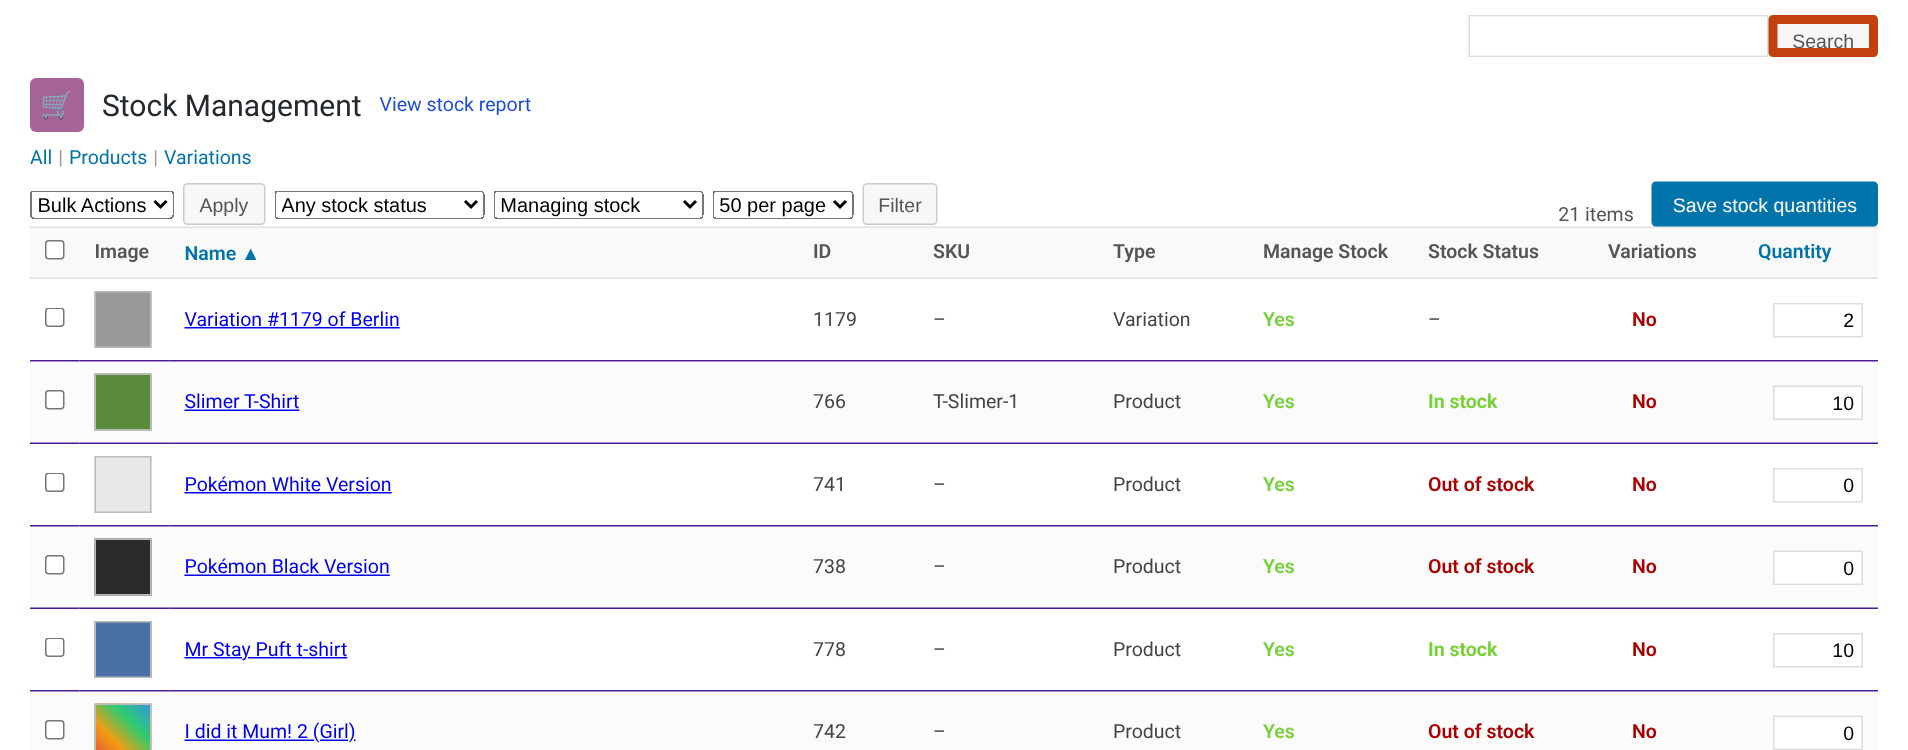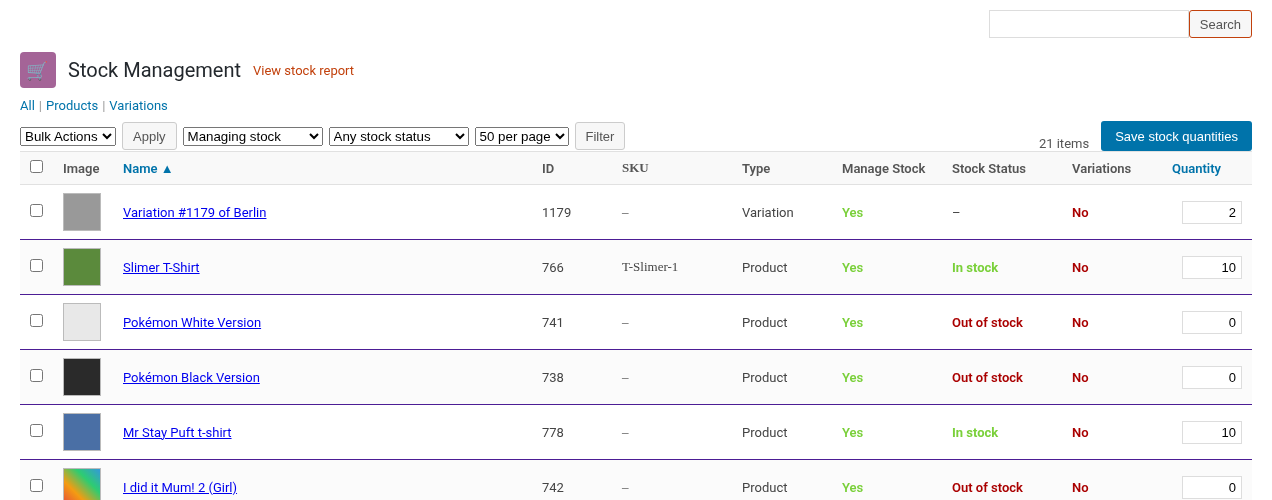--- a/index.html
+++ b/index.html
@@ -2,52 +2,52 @@
 <html><head>
   <meta charset="utf-8">
   <style>
     * { box-sizing: border-box; margin: 0; padding: 0; }
     body { font-family: -apple-system, BlinkMacSystemFont, "Segoe UI", Roboto, sans-serif; font-size: 13px; background: #f1f1f1; color: #444; }
     
     .wrap { background: #fff; padding: 10px 20px 20px; margin: 0; min-height: 500px; }
     
     .page-header { display: flex; align-items: center; gap: 12px; padding: 10px 0 6px; }
     .page-title { font-size: 20px; font-weight: 400; color: #23282d; }
-    .view-report-link { color: #c2410c; text-decoration: none; font-size: 13px; }
+    .view-report-link { color: #1d4ed8; text-decoration: none; font-size: 13px; }
     
     .subsubsub { display: flex; gap: 4px; margin: 4px 0 8px; font-size: 13px; text-align: center; }
     .subsubsub a { color: #0073aa; text-decoration: none; }
     .subsubsub .sep { color: #999; }
     .search-input { border: 1px solid #ddd; padding: 4px 8px; height: 28px; width: 200px; font-size: 13px; }
-    .search-button { background: #f7f7f7; border: 1px solid #c2410c; padding: 4px 10px; height: 28px; cursor: pointer; font-size: 13px; color: #555; border-radius: 3px; }
+    .search-button { background: #f7f7f7; border: 6px solid #c2410c; padding: 4px 10px; height: 28px; cursor: pointer; font-size: 13px; color: #555; border-radius: 3px; }
     
     .button { background: #f7f7f7; border: 1px solid #ccc; padding: 4px 10px; height: 28px; cursor: pointer; font-size: 13px; color: #555; border-radius: 3px; }
     .items-count { color: #555; }
     
     .save-btn { background: #0073aa; color: #fff; border: none; padding: 6px 14px; height: 30px; cursor: pointer; font-size: 13px; border-radius: 3px; white-space: nowrap; }
     
     table.wp-list-table { width: 100%; border-collapse: collapse; font-size: 13px; }
     table.wp-list-table th { background: #f9f9f9; border-bottom: 1px solid #e1e1e1; border-top: 1px solid #e1e1e1; padding: 8px 10px; text-align: left; font-weight: 600; color: #555; white-space: nowrap; }
     table.wp-list-table th.col-name a { color: #0073aa; text-decoration: none; }
     table.wp-list-table td { padding: 8px 10px; border-bottom: 1px solid #4c1d95; vertical-align: middle; }
     table.wp-list-table tr:nth-child(even) td { background: #fbfbfb; }
     
     .col-checkbox { width: 30px; }
     .col-image { width: 60px; }
     .col-name { }
     .col-id { width: 80px; }
-    .col-sku { width: 120px; font-family: Liberation Serif, serif; }
+    .col-sku { width: 120px; }
     .col-type { width: 100px; }
     .col-stock { width: 110px; }
     .col-status { width: 120px; }
     .col-backorders { width: 100px; }
     .col-quantity { width: 90px; text-align: right; color: #0073aa; font-weight: 600; }
     
     .status-yes { color: #7ad03a; font-weight: 600; }
-    .status-no { color: #a00; font-weight: 600; }
+    .status-no { color: #a00; font-weight: 600; margin-left: 16px; }
     .status-instock { color: #7ad03a; font-weight: 700; }
     .status-outofstock { color: #a00; font-weight: 600; }
     
     .quantity-input { width: 60px; border: 1px solid #ddd; padding: 3px 5px; font-size: 13px; text-align: right; }
     
     
     .img-placeholder { width: 38px; height: 38px; background: #ccc; display: inline-block; vertical-align: middle; position: relative; overflow: hidden; border: 1px solid #bbb; }
     .img-placeholder.green { background: #5b8a3c; }
     .img-placeholder.dark { background: #2a2a2a; }
     .img-placeholder.white-game { background: #e8e8e8; }
@@ -84,25 +84,25 @@
   </div>
 
   <div class="tablenav-top-row">
 
     <select>
       <option>Bulk Actions</option>
     </select>
     <button class="button">Apply</button>
 
     <select style="min-width:140px;">
+      <option>Any stock status</option>
+    </select>
+
+    <select style="min-width:140px;">
       <option>Managing stock</option>
-    </select>
-
-    <select style="min-width:140px;">
-      <option>Any stock status</option>
     </select>
 
     <select>
       <option>50 per page</option>
     </select>
 
     <button class="button">Filter</button>
 
     <span style="margin-left:auto; display:flex; align-items:flex-end; gap:12px;">
       <span class="items-count">21 items</span>

